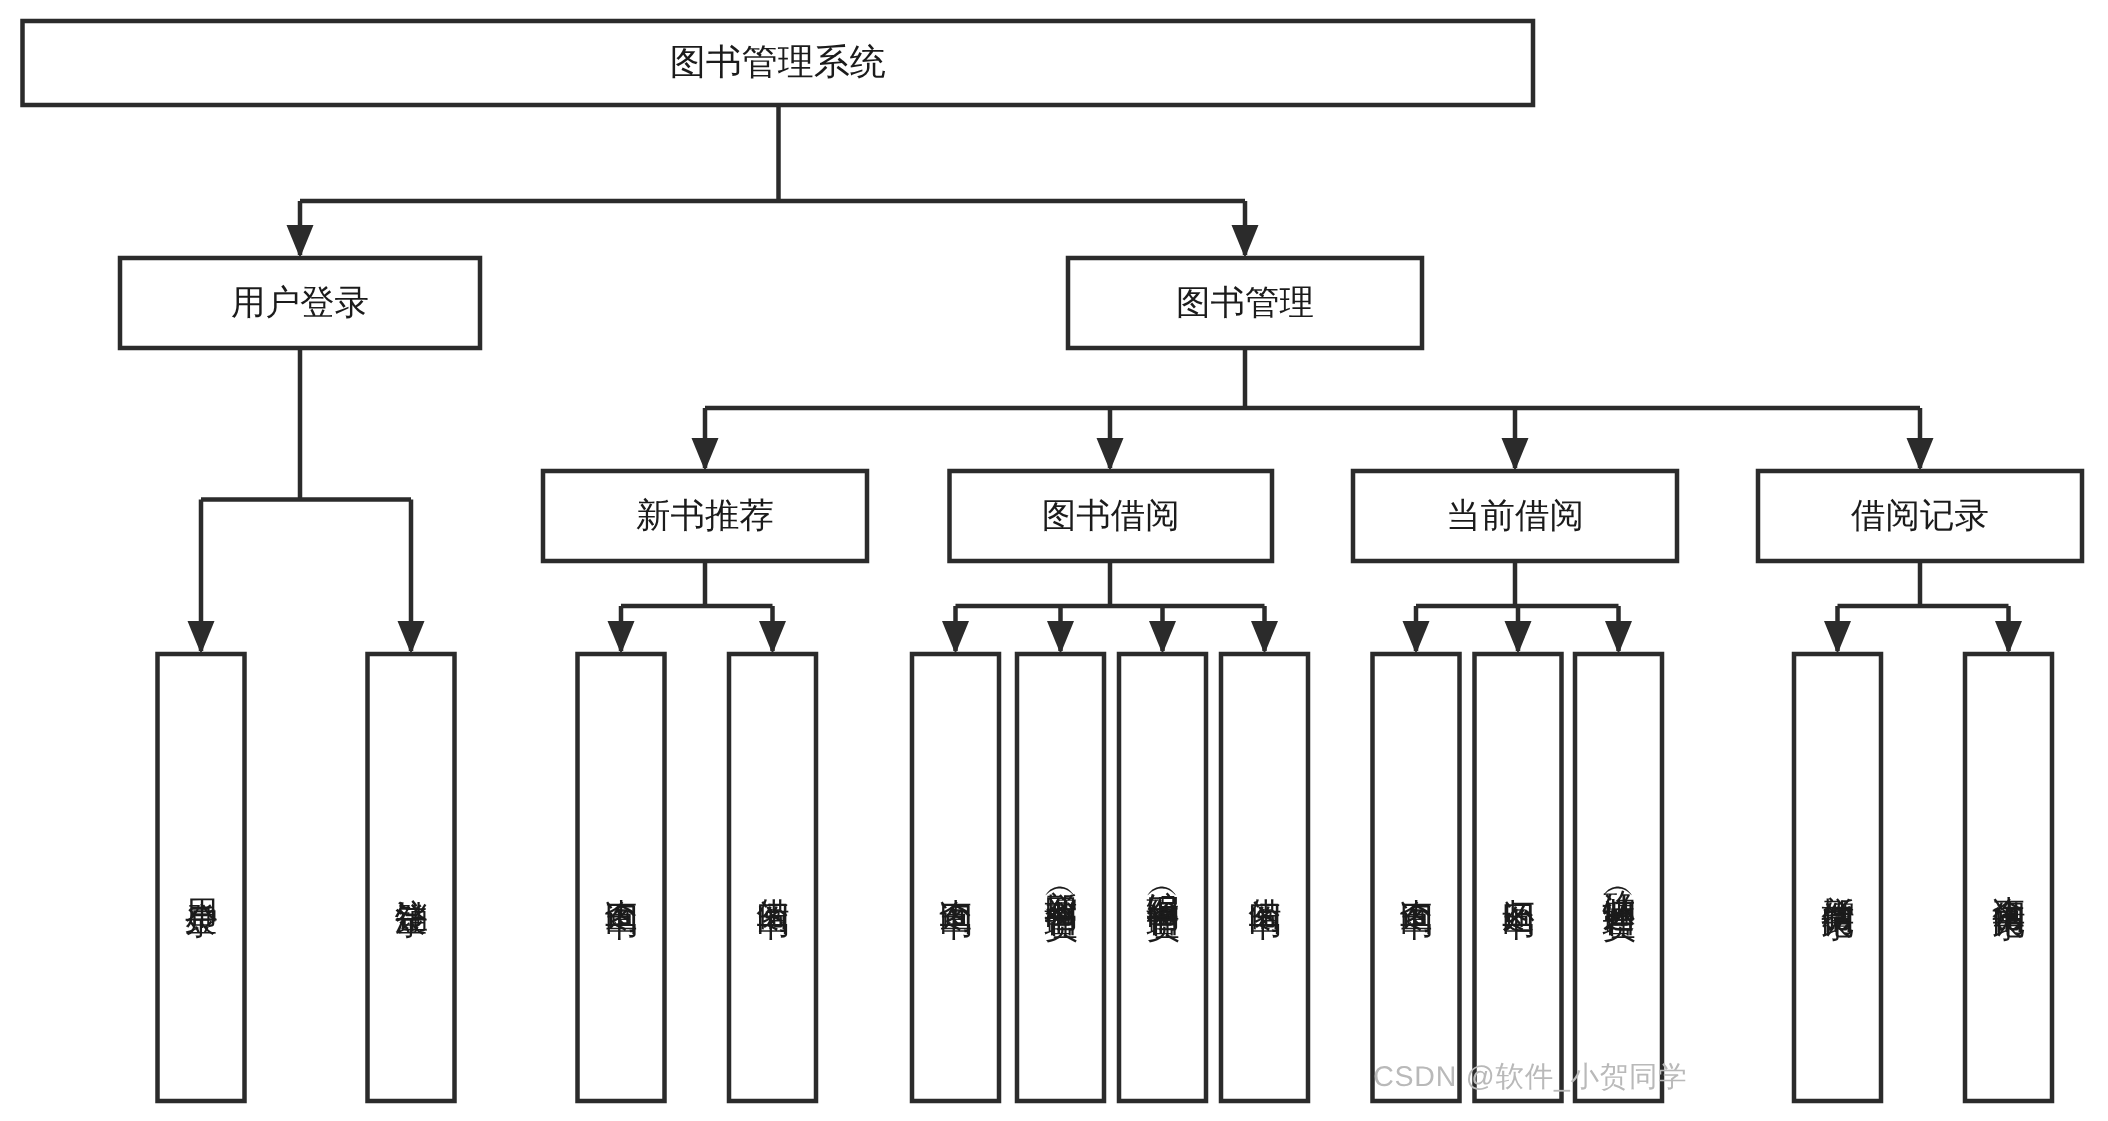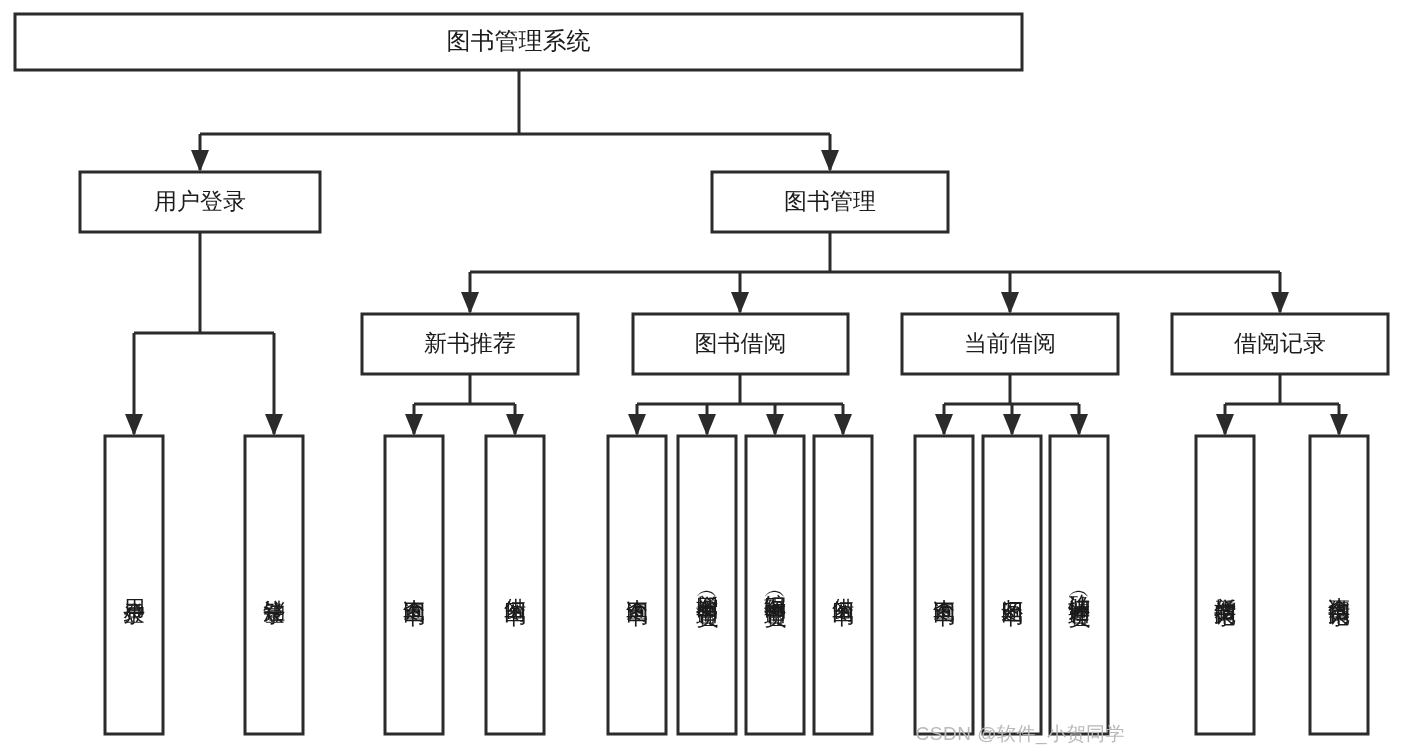--- a/index.html
+++ b/index.html
@@ -69,21 +69,21 @@
     color: #1b1b1b;
     writing-mode: vertical-rl;
     text-orientation: upright;
     letter-spacing: 2px;
     white-space: nowrap;
     text-align: start;
   }
   .watermark {
     position: absolute;
     right: 8px;
-    bottom: 0;
+    bottom: 16px;
     font-family: "Liberation Sans", "DejaVu Sans", sans-serif;
     font-size: 19px;
     color: #b9b9b9;
     letter-spacing: 0.5px;
     user-select: none;
     white-space: nowrap;
   }
 </style>
 </head>
 <body>

